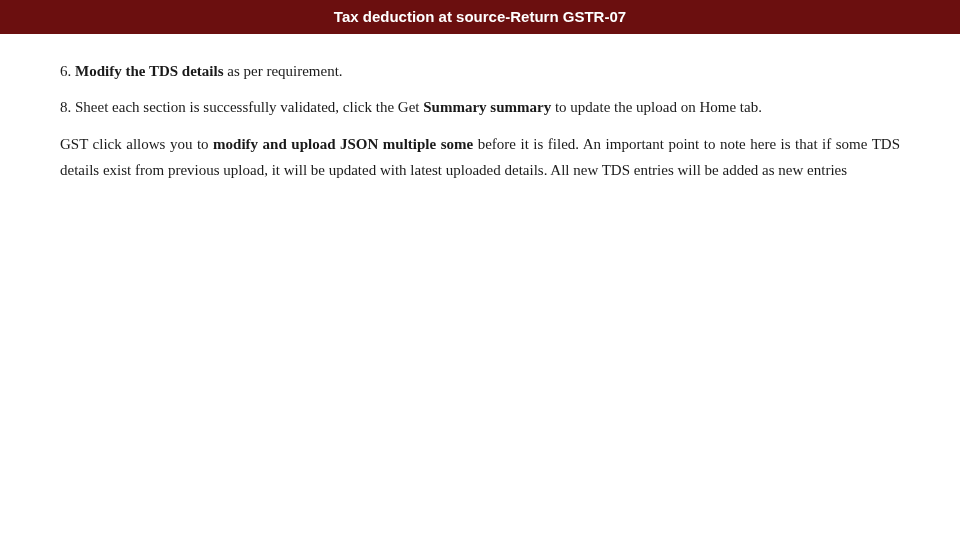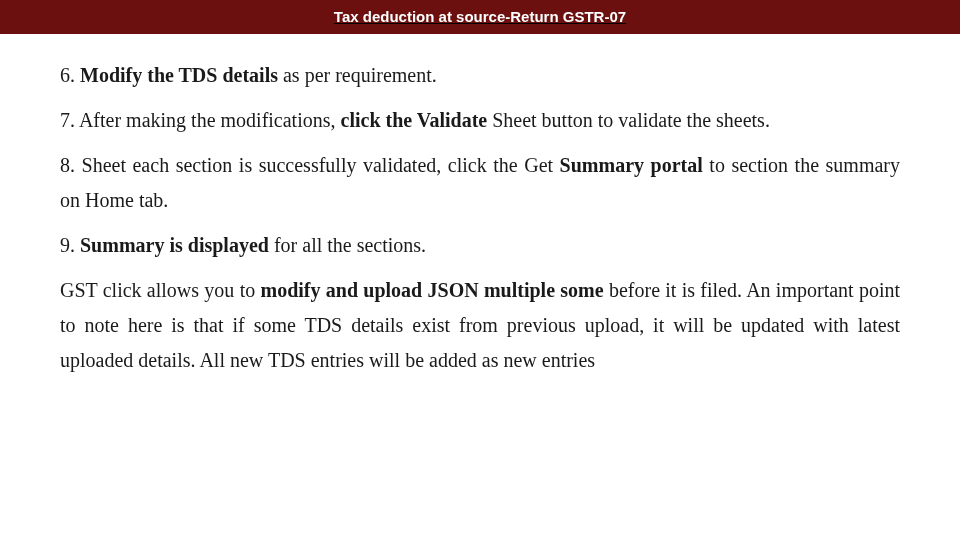--- a/index.html
+++ b/index.html
@@ -14,37 +14,36 @@
       background: #ffffff;
       font-family: Georgia, 'Times New Roman', Times, serif;
       overflow: hidden;
     }
 
     .header {
       background-color: #6b0f0f;
       width: 100%;
       padding: 8px 20px;
       text-align: center;
-      text-decoration: underline;
     }
 
     .header-title {
       color: #ffffff;
       font-size: 15px;
       font-weight: bold;
       font-family: Arial, sans-serif;
     }
 
     .content {
       padding: 24px 60px 20px 60px;
       line-height: 1.75;
     }
 
     .para {
-      font-size: 20px;
+      font-size: 15px;
       color: #1a1a1a;
       margin-bottom: 10px;
       text-align: justify;
     }
 
     .bold {
       font-weight: bold;
     }
   </style>
 </head>
@@ -55,39 +54,28 @@
 </div>
 
 <div class="content">
 
   <p class="para">
     <span>6.</span>
     <span class="bold">Modify the TDS details</span>
     <span> as per requirement.</span>
   </p>
 
-  <p class="para">
-    <span>7.</span>
-    <span> After making the modifications,</span>
-    <span class="bold"> click the Validate</span>
-    <span> Sheet button to validate the sheets.</span>
-  </p>
 
   <p class="para">
     <span>8.</span>
     <span> Sheet each section is successfully validated, click the Get </span>
-    <span class="bold">Summary portal</span>
-    <span> to section the summary on Home tab.</span>
+    <span class="bold">Summary summary</span>
+    <span> to update the upload on Home tab.</span>
   </p>
 
-  <p class="para">
-    <span>9.</span>
-    <span class="bold"> Summary is displayed</span>
-    <span> for all the sections.</span>
-  </p>
 
   <p class="para">
     <span>GST click allows you to</span>
     <span class="bold"> modify and upload JSON multiple some</span>
     <span> before it is filed. An important point to note here is that if some TDS details exist from previous upload, it will be updated with latest uploaded details. All new TDS entries will be added as new entries</span>
   </p>
 
 </div>
 
 </body></html>

